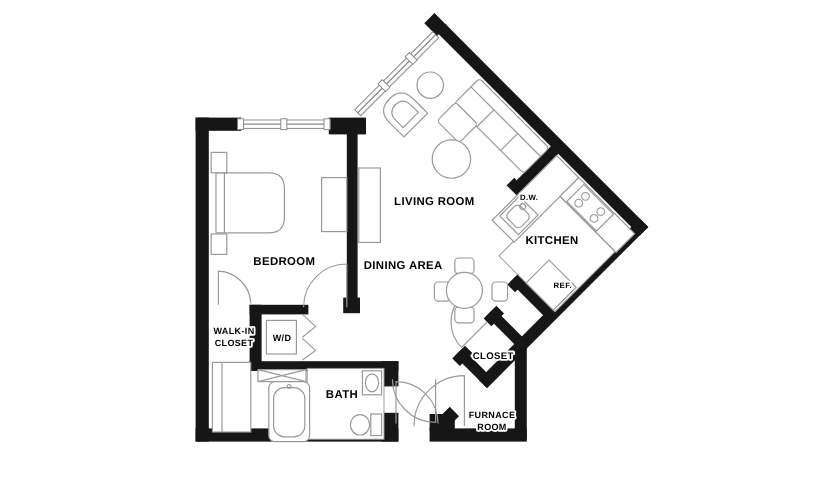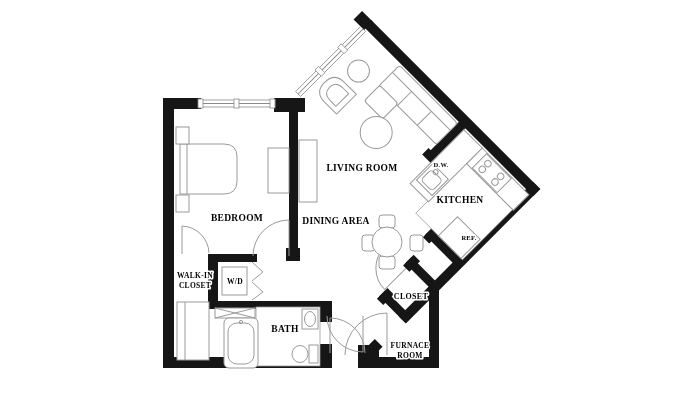--- a/index.html
+++ b/index.html
@@ -1,17 +1,17 @@
 <!DOCTYPE html>
 <html><head>
 <meta charset="utf-8">
 <style>
   html,body{margin:0;padding:0;background:#fff;}
   .stage{position:relative;width:692px;height:400px;background:var(--bg,#fff);overflow:hidden;
-         font-family:Liberation Serif, serif;}
+         font-family:Liberation Sans, sans-serif;}
   svg{position:absolute;left:0;top:0;}
   .wall{fill:var(--wall,#161616);stroke:none;}
   .furn{fill:#ffffff;stroke:var(--furn,#9a9a9a);stroke-width:1;}
   .furn-n{fill:none;stroke:var(--furn,#9a9a9a);stroke-width:1;}
   .door{fill:none;stroke:var(--furn,#9a9a9a);stroke-width:1;}
   .win{fill:none;stroke:#8a8a8a;stroke-width:1;}
   .winbox{fill:#ffffff;stroke:#8a8a8a;stroke-width:0.8;}
   .tilebox{stroke:var(--furn,#9a9a9a);stroke-width:0.8;}
   .lbl{fill:var(--lbl,#000);font-weight:bold;letter-spacing:.3px;
        paint-order:stroke;stroke:#ffffff;stroke-width:3px;stroke-linejoin:round;

